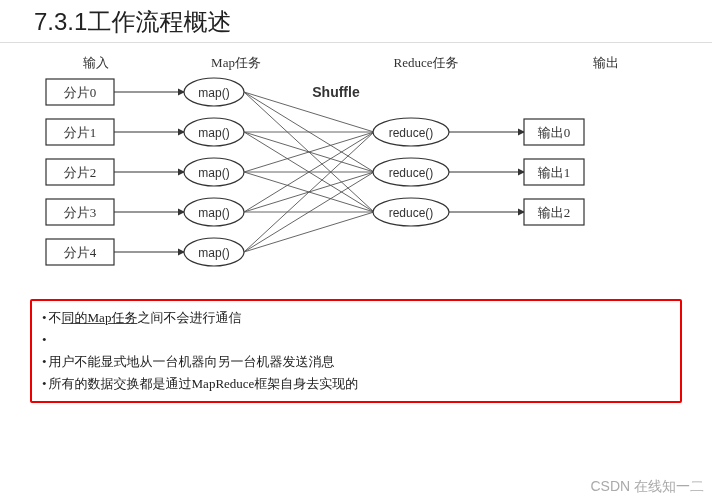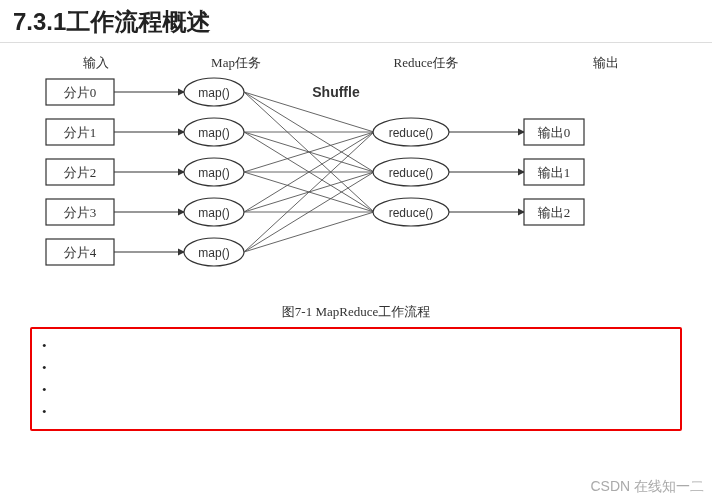--- a/index.html
+++ b/index.html
@@ -31,22 +31,22 @@
       color: #fff;
       font-size: 8px;
       font-weight: bold;
       text-align: center;
       line-height: 1.1;
       flex-shrink: 0;
       border: 2px solid #a00;
     }
     .header-title {
       font-size: 24px;
-      font-weight: bold;
-      margin-left: 1px;
+      font-weight: normal;
+      margin-left: 22px;
       color: #222;
       font-family: "SimHei", "Microsoft YaHei", sans-serif;
     }
 
     
     .main {
       padding: 8px 30px 6px 30px;
     }
 
     
@@ -196,36 +196,40 @@
       <rect x="488" y="148" width="60" height="26" fill="white" stroke="#333" stroke-width="1.2"></rect>
       <text x="518" y="166" text-anchor="middle" font-size="13" font-family="SimSun,serif" fill="#333">输出2</text>
 
       <defs>
         <marker id="arrow" markerWidth="6" markerHeight="6" refX="5" refY="3" orient="auto">
           <path d="M0,0 L0,6 L6,3 z" fill="#333"></path>
         </marker>
       </defs>
     </svg>
 
-    <div class="fig-caption">图7-1 MapReduce工作流程</div>
   </div>
 
   <div class="notes">
 
     <div class="note-line">
       <span class="note-bullet">•</span>
-    </div>
-
-    <div class="note-line">
-      <span class="note-bullet">•</span>
-    </div>
-
-    <div class="note-line">
-      <span class="note-bullet">•</span>
-    </div>
-
-    <div class="note-line">
-      <span class="note-bullet">•</span>
+      <span>
+        不<span class="note-text-underline">同的Map任务</span>之间不会进行通信
+      </span>
+    </div>
+
+    <div class="note-line">
+      <span class="note-bullet">•</span>
+    </div>
+
+    <div class="note-line">
+      <span class="note-bullet">•</span>
+      <span>用户不能显式地从一台机器向另一台机器发送消息</span>
+    </div>
+
+    <div class="note-line">
+      <span class="note-bullet">•</span>
+      <span>所有的数据交换都是通过MapReduce框架自身去实现的</span>
     </div>
   </div>
 </div>
 
 <div class="watermark">CSDN 在线知一二</div>
 
 </body></html>

